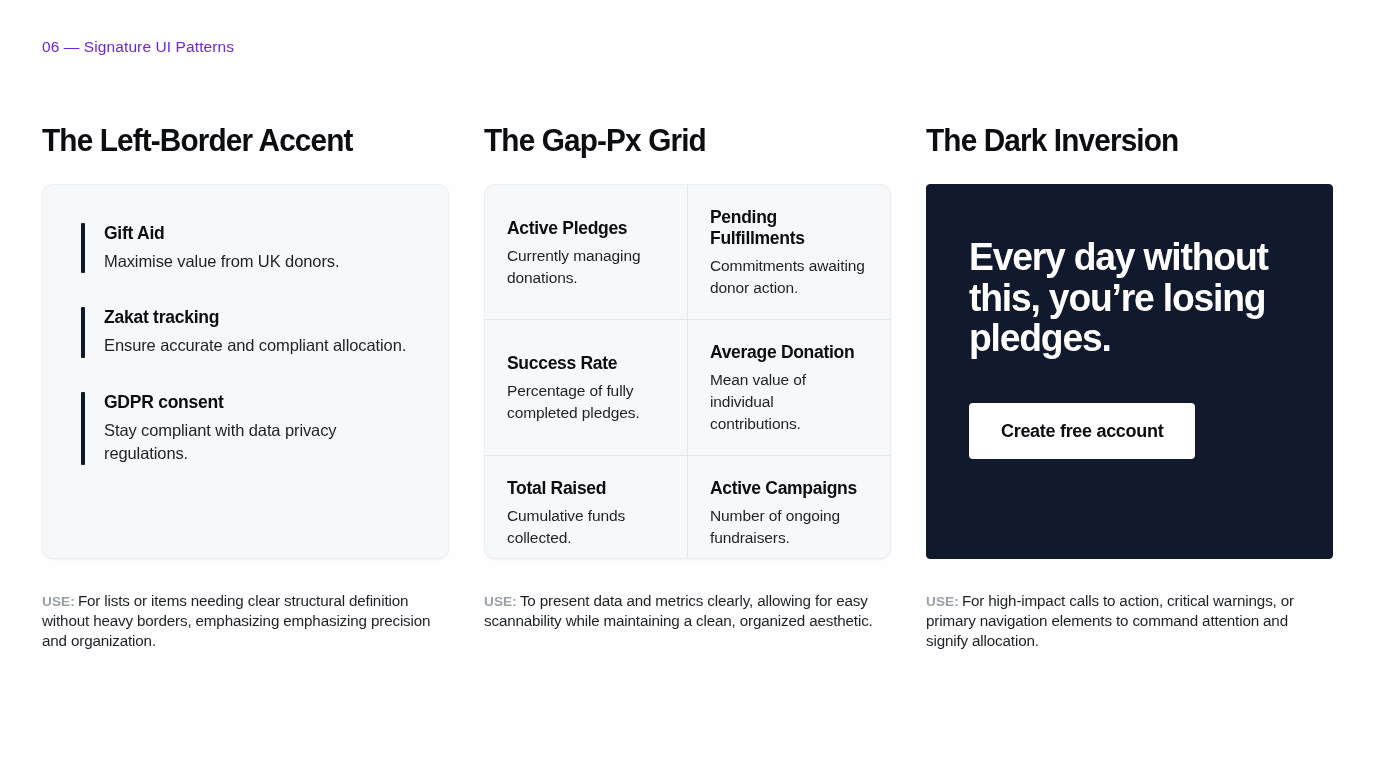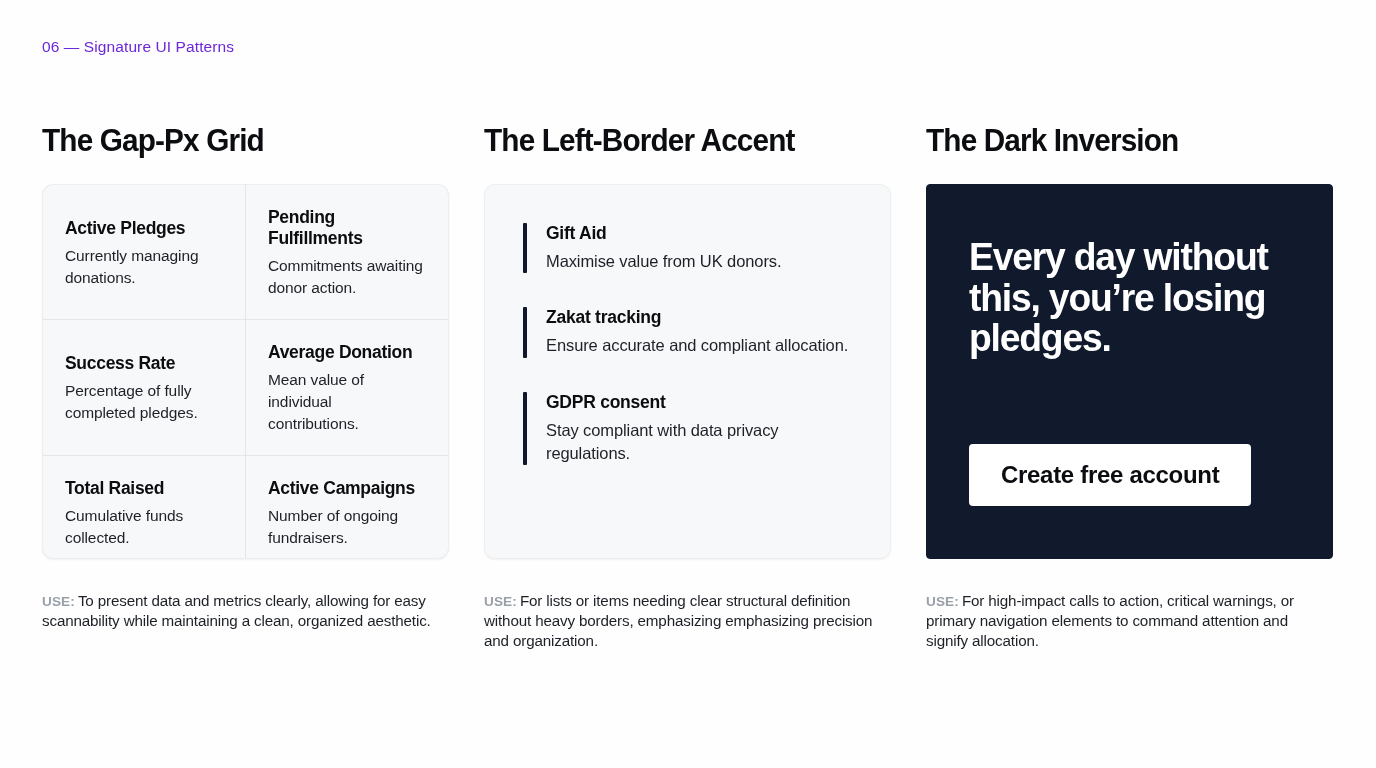--- a/index.html
+++ b/index.html
@@ -143,42 +143,42 @@
   }
 
   
   .dark-card {
     background: #101a2c;
     border: 1px solid #101a2c;
     border-radius: 4px;
     padding: 52px 42px 52px 42px;
     display: flex;
     flex-direction: column;
-    justify-content: space-between;
+    justify-content: flex-start;
     box-shadow: none;
   }
   .dark-headline {
     font-size: 38px;
     font-weight: bold;
     color: #ffffff;
     line-height: 1.07;
     letter-spacing: -1.2px;
     margin: 0 0 44px 0;
     transform: scaleX(0.98);
     transform-origin: left top;
   }
   .dark-cta {
     align-self: flex-start;
     background: #ffffff;
     color: #0b0d10;
     border: none;
     border-radius: 4px;
     padding: 19px 32px;
     font-family: "Liberation Sans", sans-serif;
-    font-size: 24px;
+    font-size: 18px;
     font-weight: bold;
     letter-spacing: -0.3px;
     cursor: pointer;
     line-height: 1;
   }
 
   
   .use-note {
     margin-top: 32px;
     font-size: 15.2px;
@@ -197,62 +197,20 @@
 </head>
 <body>
 
 <div class="page">
 
   <div class="eyebrow">06 — Signature UI Patterns</div>
 
   <div class="columns">
 
     <div class="column">
-      <h2 class="col-title">The Gap-Px Grid</h2>
-
-      <div class="card grid-card">
-
-        <div class="grid-cell">
-          <div class="cell-title">Active Pledges</div>
-          <div class="cell-desc">Currently managing donations.</div>
-        </div>
-
-        <div class="grid-cell">
-          <div class="cell-title">Pending Fulfillments</div>
-          <div class="cell-desc">Commitments awaiting donor action.</div>
-        </div>
-
-        <div class="grid-cell">
-          <div class="cell-title">Success Rate</div>
-          <div class="cell-desc">Percentage of fully completed pledges.</div>
-        </div>
-
-        <div class="grid-cell">
-          <div class="cell-title">Average Donation</div>
-          <div class="cell-desc">Mean value of individual contributions.</div>
-        </div>
-
-        <div class="grid-cell">
-          <div class="cell-title">Total Raised</div>
-          <div class="cell-desc">Cumulative funds collected.</div>
-        </div>
-
-        <div class="grid-cell">
-          <div class="cell-title">Active Campaigns</div>
-          <div class="cell-desc">Number of ongoing fundraisers.</div>
-        </div>
-
-      </div>
-
-      <p class="use-note">
-        <span class="use-label">USE:</span><span>To present data and metrics clearly, allowing for easy scannability while maintaining a clean, organized aesthetic.</span>
-      </p>
-    </div>
-
-    <div class="column">
       <h2 class="col-title">The Left-Border Accent</h2>
 
       <div class="card accent-card">
 
         <div class="accent-item">
           <div class="accent-bar"></div>
           <div class="accent-text">
             <div class="accent-title">Gift Aid</div>
             <div class="accent-desc">Maximise value from UK donors.</div>
           </div>
@@ -275,20 +233,62 @@
         </div>
 
       </div>
 
       <p class="use-note">
         <span class="use-label">USE:</span><span>For lists or items needing clear structural definition without heavy borders, emphasizing emphasizing precision and organization.</span>
       </p>
     </div>
 
     <div class="column">
+      <h2 class="col-title">The Gap-Px Grid</h2>
+
+      <div class="card grid-card">
+
+        <div class="grid-cell">
+          <div class="cell-title">Active Pledges</div>
+          <div class="cell-desc">Currently managing donations.</div>
+        </div>
+
+        <div class="grid-cell">
+          <div class="cell-title">Pending Fulfillments</div>
+          <div class="cell-desc">Commitments awaiting donor action.</div>
+        </div>
+
+        <div class="grid-cell">
+          <div class="cell-title">Success Rate</div>
+          <div class="cell-desc">Percentage of fully completed pledges.</div>
+        </div>
+
+        <div class="grid-cell">
+          <div class="cell-title">Average Donation</div>
+          <div class="cell-desc">Mean value of individual contributions.</div>
+        </div>
+
+        <div class="grid-cell">
+          <div class="cell-title">Total Raised</div>
+          <div class="cell-desc">Cumulative funds collected.</div>
+        </div>
+
+        <div class="grid-cell">
+          <div class="cell-title">Active Campaigns</div>
+          <div class="cell-desc">Number of ongoing fundraisers.</div>
+        </div>
+
+      </div>
+
+      <p class="use-note">
+        <span class="use-label">USE:</span><span>To present data and metrics clearly, allowing for easy scannability while maintaining a clean, organized aesthetic.</span>
+      </p>
+    </div>
+
+    <div class="column">
       <h2 class="col-title">The Dark Inversion</h2>
 
       <div class="card dark-card">
         <div class="dark-headline">Every day without this, you’re losing pledges.</div>
         <button class="dark-cta">Create free account</button>
       </div>
 
       <p class="use-note">
         <span class="use-label">USE:</span><span>For high-impact calls to action, critical warnings, or primary navigation elements to command attention and signify allocation.</span>
       </p>

